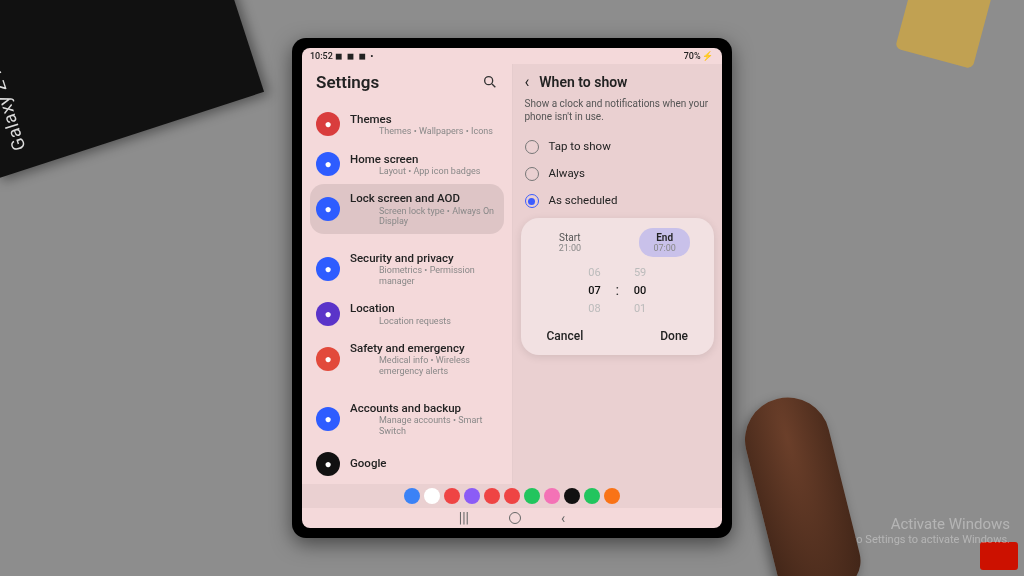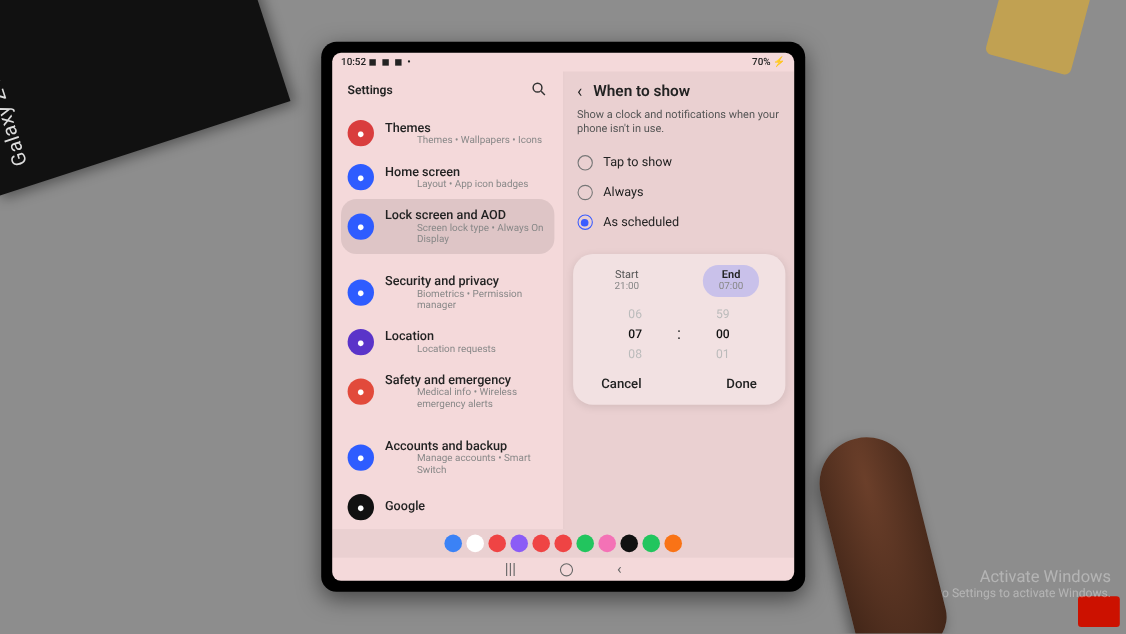--- a/index.html
+++ b/index.html
@@ -76,21 +76,21 @@
   }
   .col.left { border-right: 1px solid rgba(0,0,0,.06); }
   .col.right { background: rgba(0,0,0,0.04); }
   
   .settings-head {
     display: flex;
     justify-content: space-between;
     align-items: center;
     padding: 8px 6px 12px;
   }
-  .settings-head h1 { font-size: 11px; font-weight: 600; margin: 0; color: #222; }
+  .settings-head h1 { font-size: 17px; font-weight: 600; margin: 0; color: #222; }
   .search-ic { width: 16px; height: 16px; }
   .setting-item {
     display: flex;
     align-items: center;
     gap: 10px;
     padding: 8px 6px;
     border-radius: 14px;
   }
   .setting-item.selected { background: rgba(0,0,0,.09); }
   .ic-circle {
@@ -118,32 +118,32 @@
   }
   .radio.checked { border-color: #3b5cff; }
   .radio.checked::after { content:""; width:7px; height:7px; border-radius:50%; background:#3b5cff; }
   .radio-label { font-size: 11.5px; color: #222; }
   .radio-sub { font-size: 9px; color: #888; line-height: 1.25; }
   
   .picker-card {
     background: #f2e1e2;
     border-radius: 18px;
     padding: 10px 12px 12px;
-    margin-top: 16px;
+    margin-top: 4px;
     box-shadow: 0 2px 8px rgba(0,0,0,.1);
   }
   .picker-tabs { display: flex; gap: 20px; justify-content: space-around; }
   .ptab { text-align: center; padding: 4px 14px; border-radius: 14px; }
   .ptab .lbl { font-size: 10px; color: #555; }
   .ptab .val { font-size: 9px; color: #888; }
   .ptab.active { background: #c9c1ea; }
   .ptab.active .lbl { font-weight: 600; color: #222; }
   .wheel {
     display: flex; justify-content: center; align-items: center;
-    gap: 18px; margin: 6px 0 4px;
+    gap: 1px; margin: 6px 0 4px;
   }
   .wcol { display: flex; flex-direction: column; align-items: center; width: 40px; }
   .wval { font-size: 11px; color: #bbb; height: 18px; display:flex; align-items:center;}
   .wval.main { font-size: 11px; color: #111; font-weight: 500; }
   .colon { font-size: 15px; color: #333; }
   .picker-actions {
     display: flex; justify-content: space-between;
     padding: 8px 14px 0;
     font-size: 12px; color: #222; font-weight: 500;
   }

